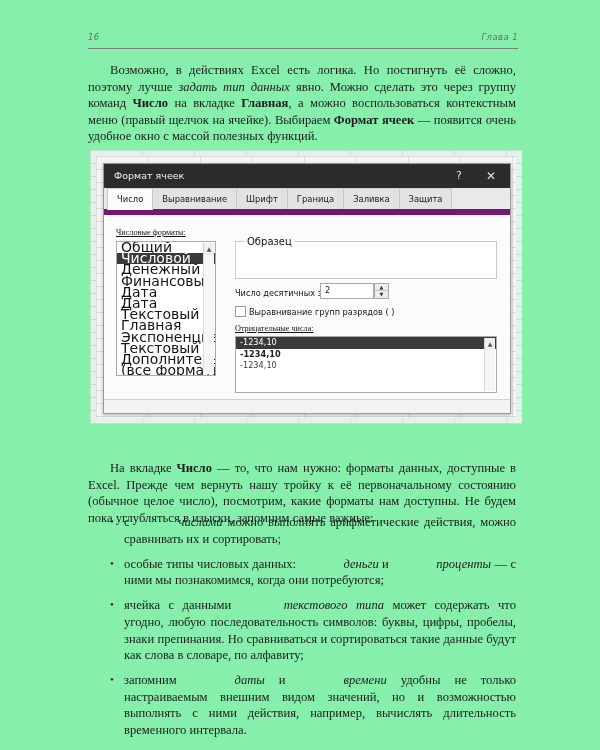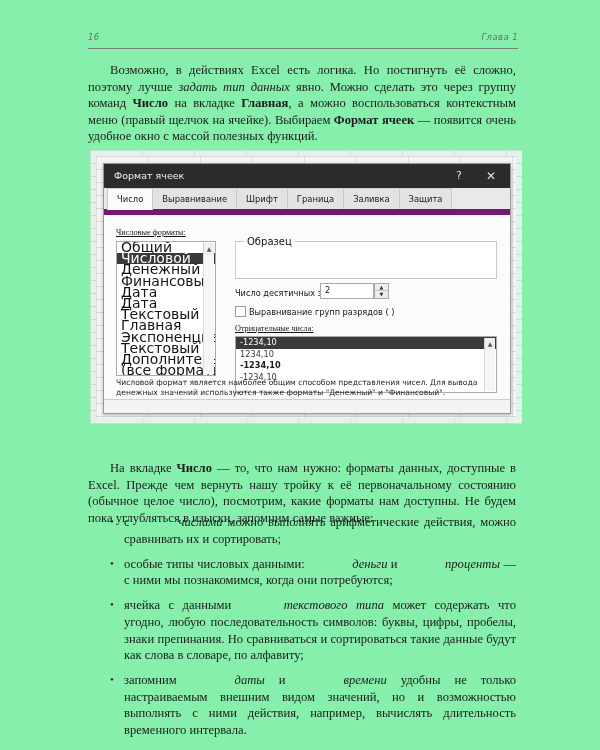--- a/index.html
+++ b/index.html
@@ -424,37 +424,35 @@
       <div class="chkbox"></div>
       <div class="lbl chk-text">Выравнивание групп разрядов ( )</div>
 
       <div class="lbl neg-label">
         <u>Отрицательные числа:</u>
       </div>
 
       <div class="listbox" id="neg-list">
         <div id="neg-options">
             <div class="neg-opt sel">-1234,10</div>
-            <div class="neg-opt">1234,10</div>
             <div class="neg-opt strong">-1234,10</div>
             <div class="neg-opt">-1234,10</div>
           </div>
         <div class="scroll-up">▲</div>
         <div class="scroll-track"></div>
       </div>
 
-      <div class="desc">Числовой формат является наиболее общим способом представления чисел. Для вывода денежных значений используются также форматы "Денежный" и "Финансовый".</div>
     </div>
 
   </div>
 
   <div class="para2">
     <p class="para"><span>На вкладке </span><b>Число</b><span> — то, что нам нужно: форматы данных, доступные в Excel. Прежде чем вернуть нашу тройку к её первоначальному состоянию (обычное целое число), посмотрим, какие форматы нам доступны. Не будем пока углубляться в изыски, запомним самые важные:</span></p>
   </div>
 
   <ul class="bullets" id="bullet-list">
       <li><span class="bul">•</span><span><span>с </span><i>числами</i><span> можно выполнять арифметические действия, можно сравнивать их и сортировать;</span></span></li>
-      <li><span class="bul">•</span><span><span>особые типы числовых данными: </span><i>деньги</i><span> и </span><i>проценты</i><span> — с ними мы познакомимся, когда они потребуются;</span></span></li>
+      <li><span class="bul">•</span><span><span>особые типы числовых данных: </span><i>деньги</i><span> и </span><i>проценты</i><span> — с ними мы познакомимся, когда они потребуются;</span></span></li>
       <li><span class="bul">•</span><span><span>ячейка с данными </span><i>текстового типа</i><span> может содержать что угодно, любую последовательность символов: буквы, цифры, пробелы, знаки препинания. Но сравниваться и сортироваться такие данные будут как слова в словаре, по алфавиту;</span></span></li>
       <li><span class="bul">•</span><span><span>запомним </span><i>даты</i><span> и </span><i>времени</i><span> удобны не только настраиваемым внешним видом значений, но и возможностью выполнять с ними действия, например, вычислять длительность временного интервала.</span></span></li>
     </ul>
 
 </div>
 
 </body></html>

